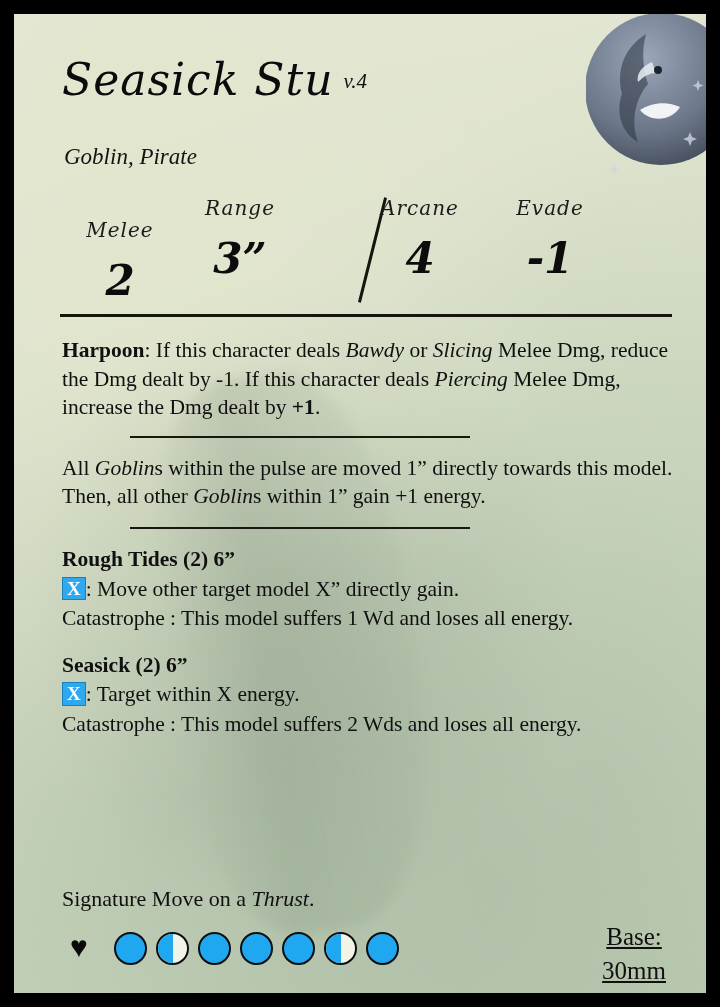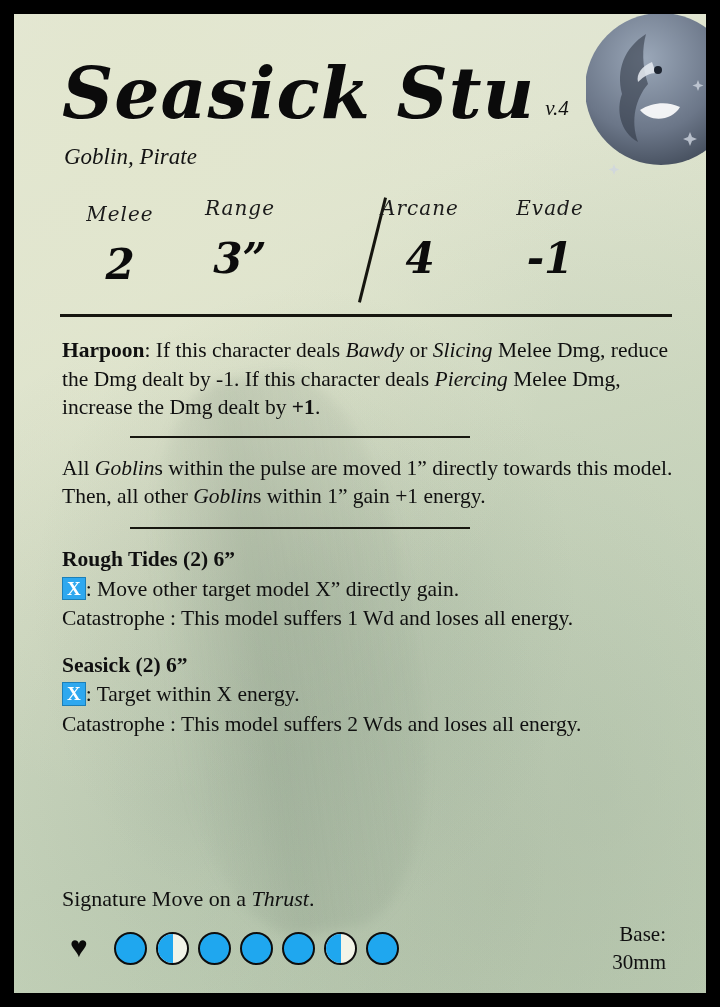--- a/index.html
+++ b/index.html
@@ -40,22 +40,22 @@
     position:absolute;right:0;top:0;width:120px;height:185px;overflow:hidden;
   }
   .moon svg{display:block;}
   
   .title-row{
     position:absolute;left:48px;top:44px;width:560px;
     display:flex;align-items:flex-end;
   }
   .title{
     font-family:"DejaVu Serif", serif;
-    font-size:71px;
-    font-weight:bold;
+    font-size:44px;
+    font-weight:normal;
     font-style:italic;
     letter-spacing:1px;
     color:#0b0b0b;
     line-height:1;
     text-shadow:0 1px 0 rgba(255,255,255,0.25);
   }
   .version{
     font-family:"Liberation Serif", serif;
     font-size:21px;font-style:italic;color:#111;
     margin-left:10px;margin-bottom:8px;
@@ -76,21 +76,21 @@
   .stat .lbl{
     font-family:"DejaVu Serif", serif;
     font-style:italic;font-size:20px;color:#1a1a1a;
     letter-spacing:1px;
   }
   .stat .val{
     font-family:"DejaVu Serif", serif;
     font-style:italic;font-weight:bold;
     font-size:42px;color:#0c0c0c;margin-top:14px;
   }
-  .stat-melee{left:0px;top:6px;}
+  .stat-melee{left:0px;top:22px;}
   .stat-range{left:120px;top:0px;}
   .stat-arcane{left:300px;top:0px;}
   .stat-evade{left:430px;top:0px;}
   .divider-slash{
     position:absolute;left:293px;top:0px;width:40px;height:110px;
   }
   .divider-slash:before{
     content:"";position:absolute;left:18px;top:0;width:3px;height:108px;
     background:#15150f;transform:rotate(14deg);
   }
@@ -144,21 +144,21 @@
     background:#f2f4e8;
     position:relative;overflow:hidden;
   }
   .pip.full{background:#1fa7ef;}
   .pip.half:after{
     content:"";position:absolute;left:0;top:0;width:50%;height:100%;
     background:#1fa7ef;
   }
   .base{
     position:absolute;right:40px;top:906px;
-    text-align:right;font-size:21px;color:#101010;line-height:1.35;
+    text-align:center;font-size:25px;color:#101010;line-height:1.35;text-decoration:underline;
   }
 </style>
 </head>
 <body>
 
 <div class="card">
 
   <div class="bg-art"></div>
 
   <div class="moon">

